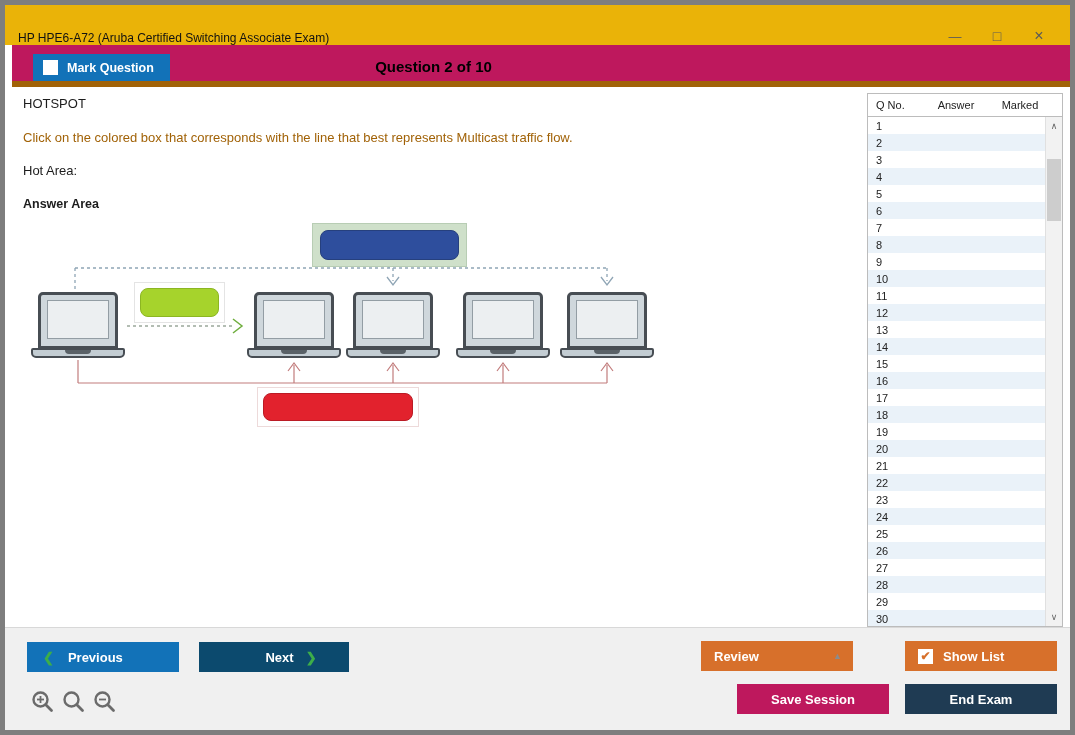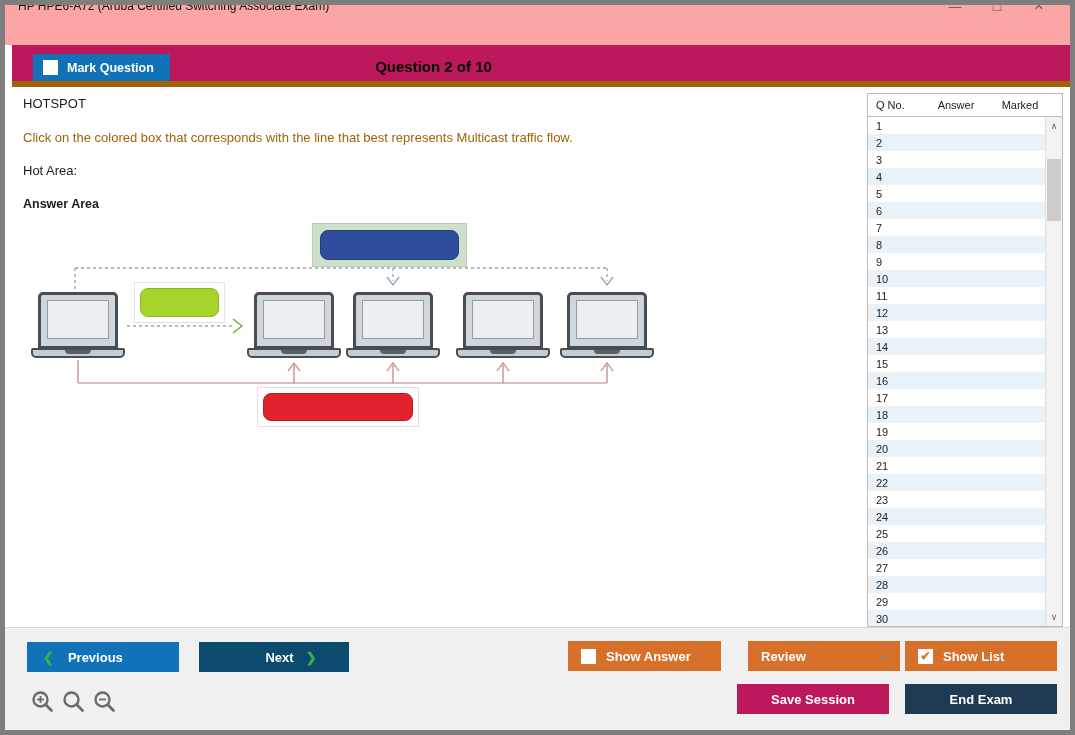--- a/index.html
+++ b/index.html
@@ -2,21 +2,21 @@
 <html><head>
 <meta charset="utf-8">
 <style>
   * { margin:0; padding:0; box-sizing:border-box; }
   html,body { width:1075px; height:735px; }
   body { position:relative; font-family:"Liberation Sans", sans-serif; background:#e8e8e8; }
 
   .window { position:absolute; inset:0; border:5px solid #7e7e7e; background:#fff; overflow:hidden; }
 
   
-  .titlebar { position:absolute; left:0; top:0; right:0; height:40px; background:#fca5a5; display:flex; align-items:flex-start; }
+  .titlebar { position:absolute; left:0; top:0; right:0; height:40px; background:#eab308; display:flex; align-items:flex-end; }
   .title-text { font-size:12px; color:#111; padding-left:13px; margin-top:-6px; }
   .win-controls { margin-left:auto; display:flex; align-items:center; margin-right:10px; margin-top:-8px; }
   .win-btn { width:42px; text-align:center; color:#5a5a5a; cursor:default; }
   .win-min { font-size:13px; }
   .win-max { font-size:14px; }
   .win-close { font-size:16px; }
 
   
   .header { position:absolute; left:0; top:40px; right:0; height:42px; background:#be185d; border-bottom:6px solid #a16207;margin-left:7px; }
   .mark-btn { position:absolute; left:21px; top:9px; width:137px; height:27px; border:none; color:#fff; font-weight:bold; font-size:12.5px; display:flex; align-items:center; gap:9px; padding-left:10px; font-family:"Liberation Sans",sans-serif; cursor:pointer; }
@@ -70,21 +70,21 @@
   .sb-up { top:1px; } .sb-down { bottom:1px; }
   .sb-thumb { position:absolute; left:1px; top:42px; width:14px; height:62px; background:#cdcdcd; }
 
   
   .footer { position:absolute; left:0; right:0; top:622px; bottom:0; background:#f0f0f0; border-top:1px solid #d8d8d8; }
   .btn { position:absolute; height:30px; border:none; color:#fff; font-weight:bold; font-size:13px; font-family:"Liberation Sans",sans-serif; display:flex; align-items:center; cursor:pointer; }
   .btn-prev { left:22px; top:14px; width:152px; padding-left:16px; gap:14px; }
   .btn-next { left:194px; top:14px; width:150px; justify-content:center; gap:12px; padding-left:34px; }
   .chev { font-size:13px; font-weight:bold; }
   .btn-show-answer { left:563px; top:13px; width:153px; padding-left:13px; gap:10px; }
-  .btn-review { left:743px; top:13px; width:152px; padding-left:13px; }
+  .btn-review { left:696px; top:13px; width:152px; padding-left:13px; }
   .btn-show-list { left:900px; top:13px; width:152px; padding-left:13px; gap:10px; }
   .btn-save { left:732px; top:56px; width:152px; justify-content:center; }
   .btn-end { left:900px; top:56px; width:152px; justify-content:center; }
   .review-caret { position:absolute; right:11px; top:10px; font-size:9px; color:#8b8b8b; }
   .checkbox { width:15px; height:15px; background:#fff; border:1px solid #fff; display:inline-flex; align-items:center; justify-content:center; font-size:12px; font-weight:bold; flex:none; }
   .zoom-tools { position:absolute; left:26px; top:62px; display:flex; gap:7px; }
   .zoom-tools svg { cursor:pointer; }
 </style>
 </head>
 <body>
@@ -360,24 +360,20 @@
   <div class="footer">
     <button class="btn btn-prev" style="background-color: rgb(18, 114, 184);">
       <span class="chev" style="color: rgb(61, 174, 73);">❮</span>
       <span>Previous</span>
     </button>
     <button class="btn btn-next" style="background-color: #0c4a6e;">
       <span>Next</span>
       <span class="chev" style="color: rgb(61, 174, 73);">❯</span>
     </button>
 
-    <button class="btn btn-show-answer" style="background-color: rgb(215, 112, 43);">
-      <span class="checkbox"></span>
-      <span>Show Answer</span>
-    </button>
     <button class="btn btn-review" style="background-color: rgb(215, 112, 43);">
       <span>Review</span>
       <span class="review-caret">▲</span>
     </button>
     <button class="btn btn-show-list" style="background-color: rgb(215, 112, 43);">
       <span class="checkbox" style="color: rgb(215, 112, 43);">✔</span>
       <span>Show List</span>
     </button>
 
     <button class="btn btn-save" style="background-color: #be185d;">

